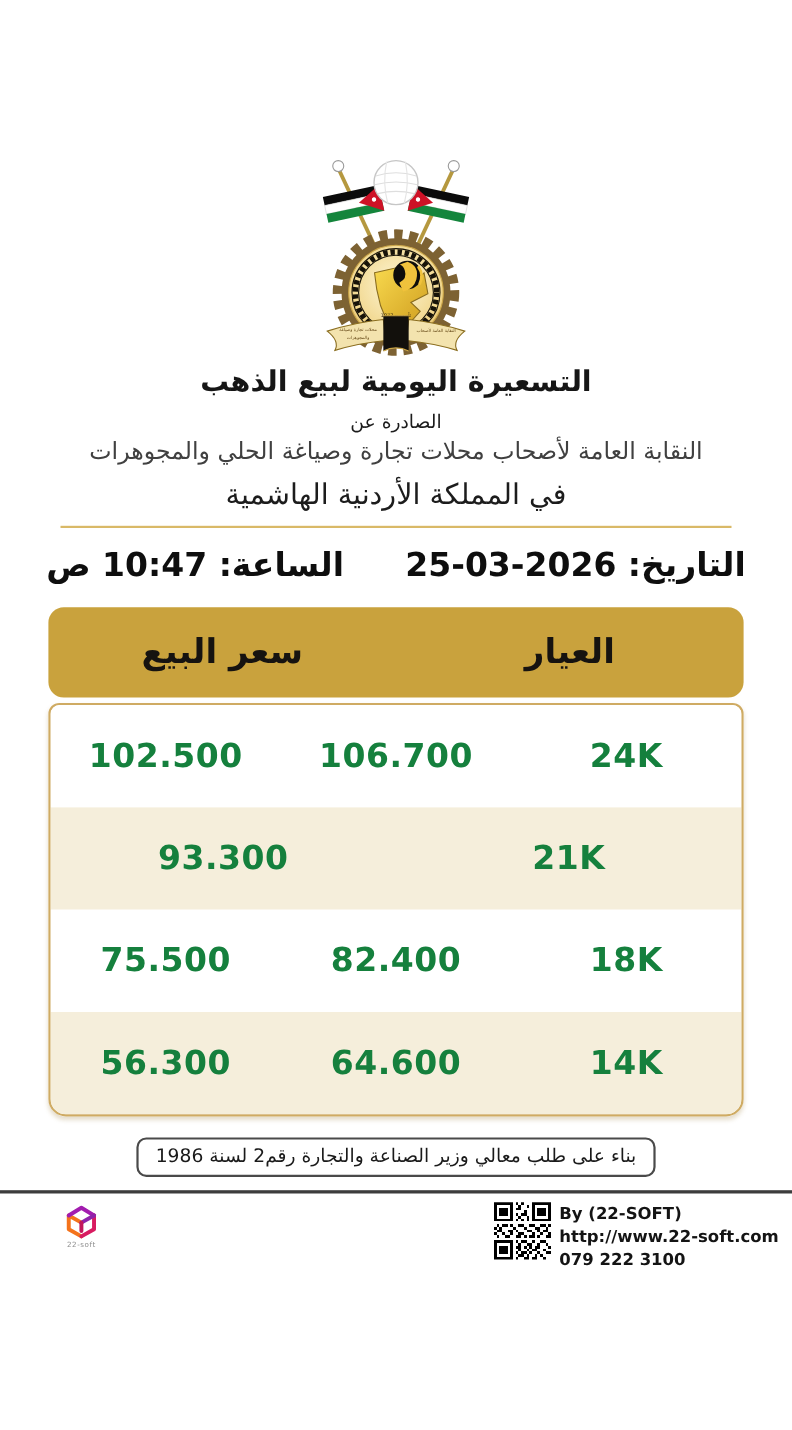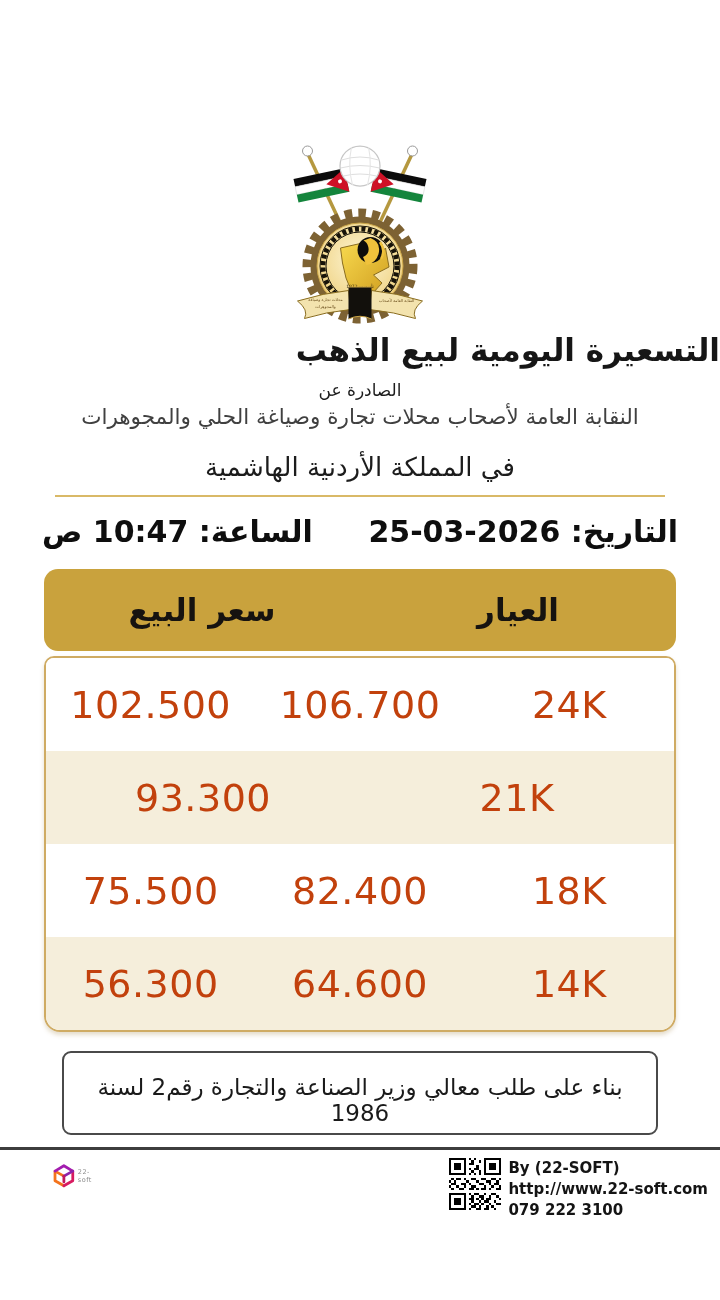--- a/index.html
+++ b/index.html
@@ -3,48 +3,48 @@
 <meta charset="utf-8">
 <style>
   html,body{margin:0;padding:0;background:#ffffff;}
   .page{
     width:720px;height:1300px;background:#ffffff;position:relative;overflow:hidden;
     font-family:"DejaVu Sans","Liberation Sans",sans-serif;color:#111;
   }
   
   .emblem-wrap{padding-top:140px;text-align:center;line-height:0;}
   
-  .title{margin-top:2px;font-size:31px;font-weight:bold;color:#161616;}
+  .title{margin-top:2px;text-align:center;font-size:26px;font-weight:bold;color:#161616;}
   .sub-issued{margin-top:12px;text-align:center;font-size:17px;color:#1c1c1c;}
   .sub-syndicate{margin-top:4px;text-align:center;font-size:21.5px;color:#404040;}
-  .sub-kingdom{margin-top:23px;text-align:center;font-size:26px;color:#1c1c1c;}
+  .sub-kingdom{margin-top:12px;text-align:center;font-size:26px;color:#1c1c1c;}
   .gold-divider{margin:13px 55px 0 55px;height:2px;background:#d9b967;}
   
   .datetime{margin:17px 42px 0 42px;display:flex;justify-content:space-between;
     font-size:30px;font-weight:bold;color:#0e0e0e;}
   .dt-group{white-space:nowrap;}
   .dt-value-ltr{direction:ltr;unicode-bidi:isolate;}
   
   .table-wrap{margin:20px 44px 0 44px;}
   .table-header{background:#c9a23d;border-radius:14px;height:82px;display:flex;align-items:center;}
   .table-header .cell{flex:1;text-align:center;font-size:31px;font-weight:bold;color:#161310;}
   .table-body{margin-top:5px;border:2px solid #cfab63;border-radius:10px 10px 16px 16px;
     overflow:hidden;box-shadow:0 3px 4px rgba(150,120,50,.25);}
   .table-row{height:93px;display:flex;align-items:center;background:#ffffff;}
   .table-row:nth-child(even){background:#f5eedb;}
-  .table-row .cell{flex:1;text-align:center;font-size:38px;font-weight:normal;color:#c2410c;
+  .table-row .cell{flex:1;text-align:center;font-size:30px;font-weight:bold;color:#15803d;
     letter-spacing:.5px;}
   
   .note-box{margin:19px auto 0 auto;width:fit-content;max-width:560px;border:2px solid #4a4a4a;
-    border-radius:9px;padding:21px 16px 7px 16px;font-size:23px;color:#1a1a1a;text-align:center;}
+    border-radius:9px;padding:5px 16px 7px 16px;font-size:17px;color:#1a1a1a;text-align:center;}
   
   .bottom-rule{margin-top:12px;border-top:3px solid #3d3d3d;}
   .bottom-bar{display:flex;justify-content:space-between;align-items:flex-start;
     padding:8px 12px 0 50px;}
-  .brand{display:flex;flex-direction:row;align-items:center;width:48px;}
+  .brand{display:flex;flex-direction:column;align-items:center;width:48px;}
   .brand-caption{font-size:6.5px;color:#8d8d8d;margin-top:1px;letter-spacing:.5px;}
   .credits{display:flex;align-items:flex-start;direction:ltr;}
   .credits-text{margin-left:7px;font-size:15px;line-height:1.4;color:#141414;text-align:left;
     font-weight:bold;}
   .credits-text div{white-space:nowrap;}
 </style>
 </head>
 <body>
 
 <div class="page">

